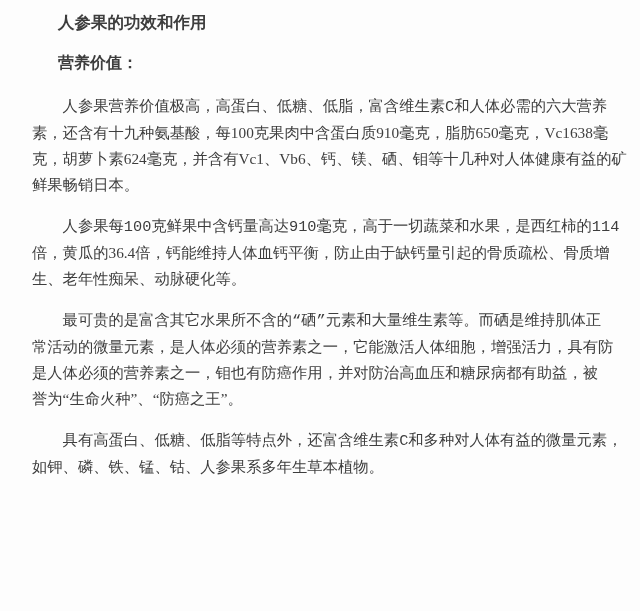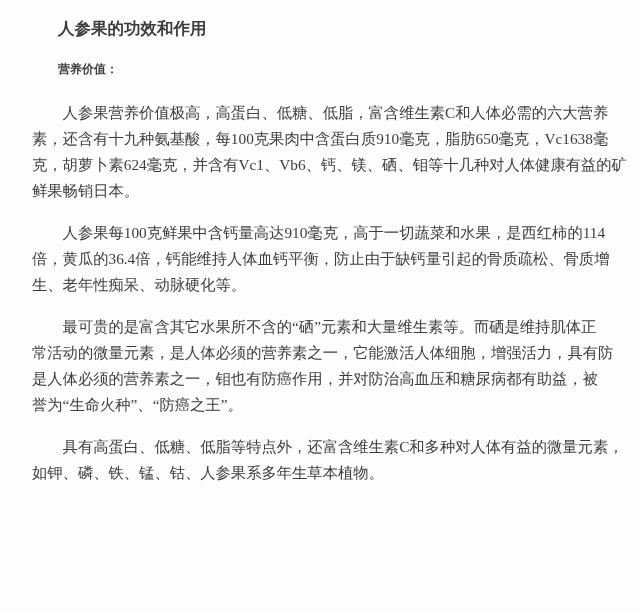--- a/index.html
+++ b/index.html
@@ -11,47 +11,48 @@
     width: 640px;
     height: 611px;
     background: #fdfdfd;
     overflow: hidden;
     font-family: "Liberation Serif", "DejaVu Serif", serif;
     color: #3d3d3d;
   }
   .doc {
     width: 640px;
     height: 564px;
-    padding: 16px 25px 0 32px;
+    padding: 10px 25px 0 32px;
   }
   .doc-title {
     font-size: 16.5px;
     font-weight: bold;
     line-height: 26px;
     margin: 0 0 14px 26px;
     white-space: nowrap;
   }
   .section-heading {
-    font-size: 12px;
+    font-size: 16px;
     font-weight: bold;
     line-height: 26px;
     margin: 0 0 18px 26px;
     white-space: nowrap;
   }
   .para {
     margin: 0 0 16px 0;
     font-size: 15.3px;
     line-height: 26px;
   }
   .ln {
     display: block;
     white-space: nowrap;
   }
   .ln.first {
     text-indent: 2em;
+    font-family: Liberation Mono, monospace;
   }
 </style>
 </head>
 <body>
 
 <div class="doc">
 
   <h1 class="doc-title">人参果的功效和作用</h1>
 
   <h2 class="section-heading">营养价值：</h2>

